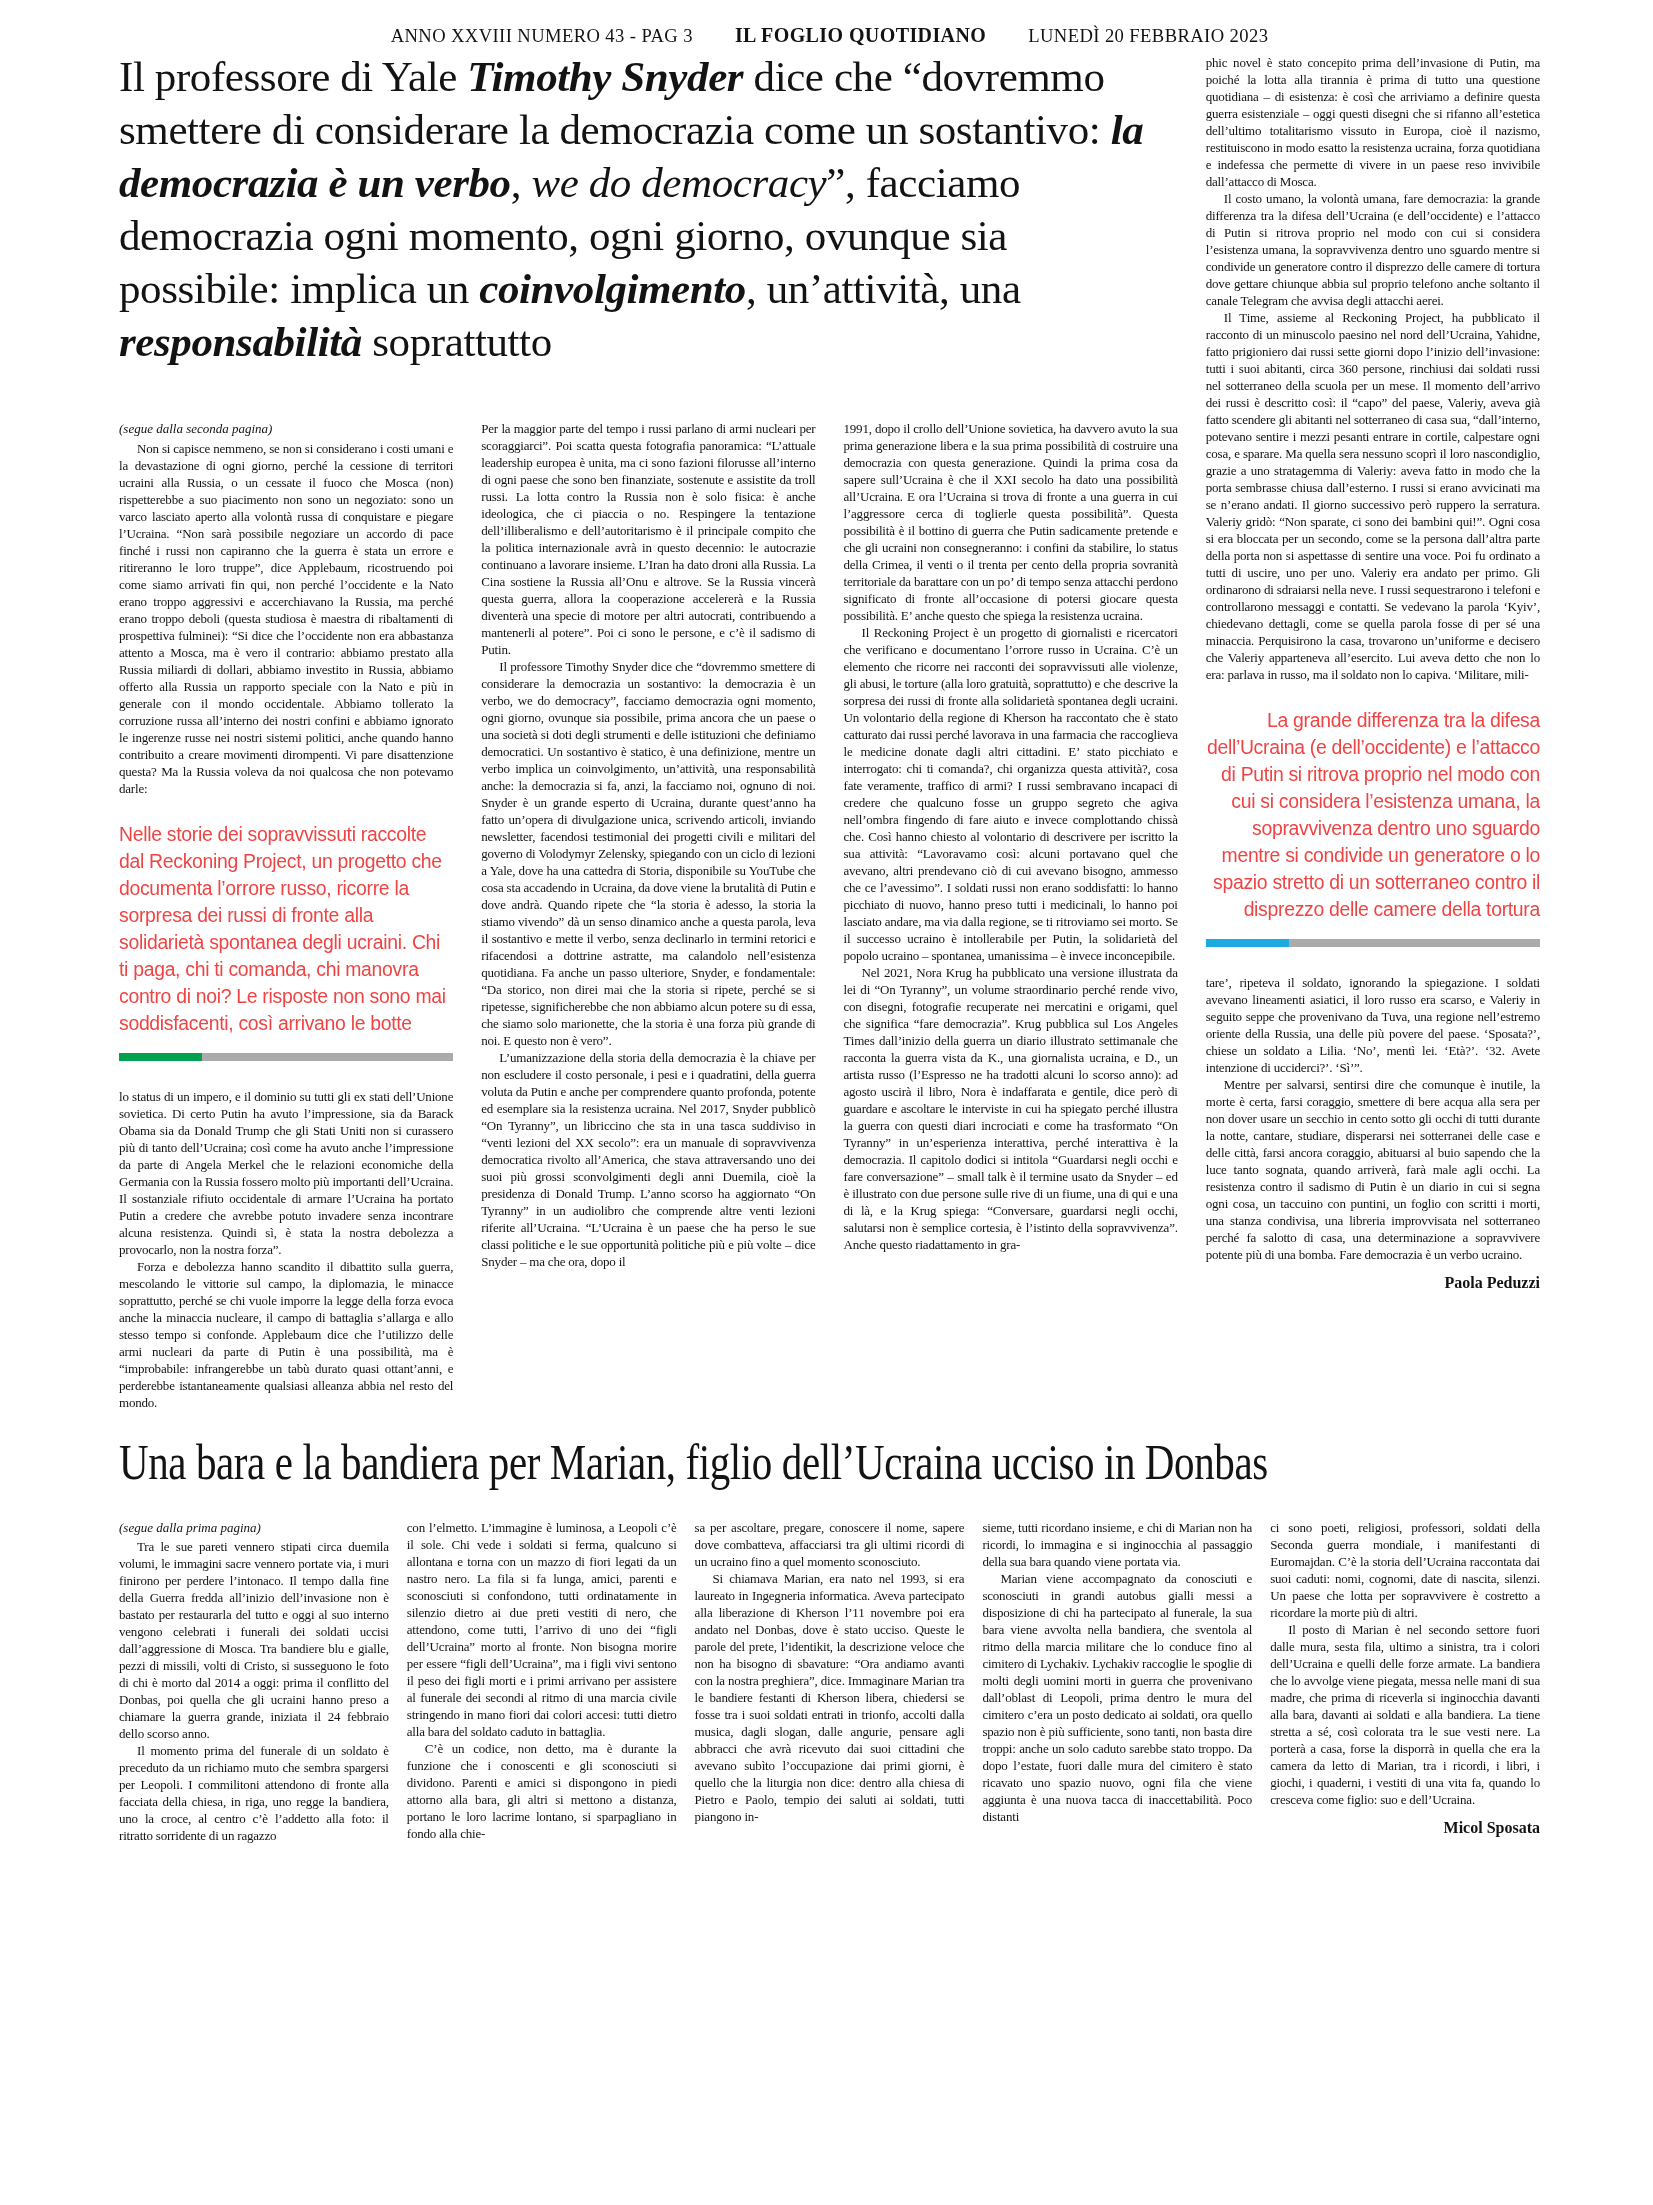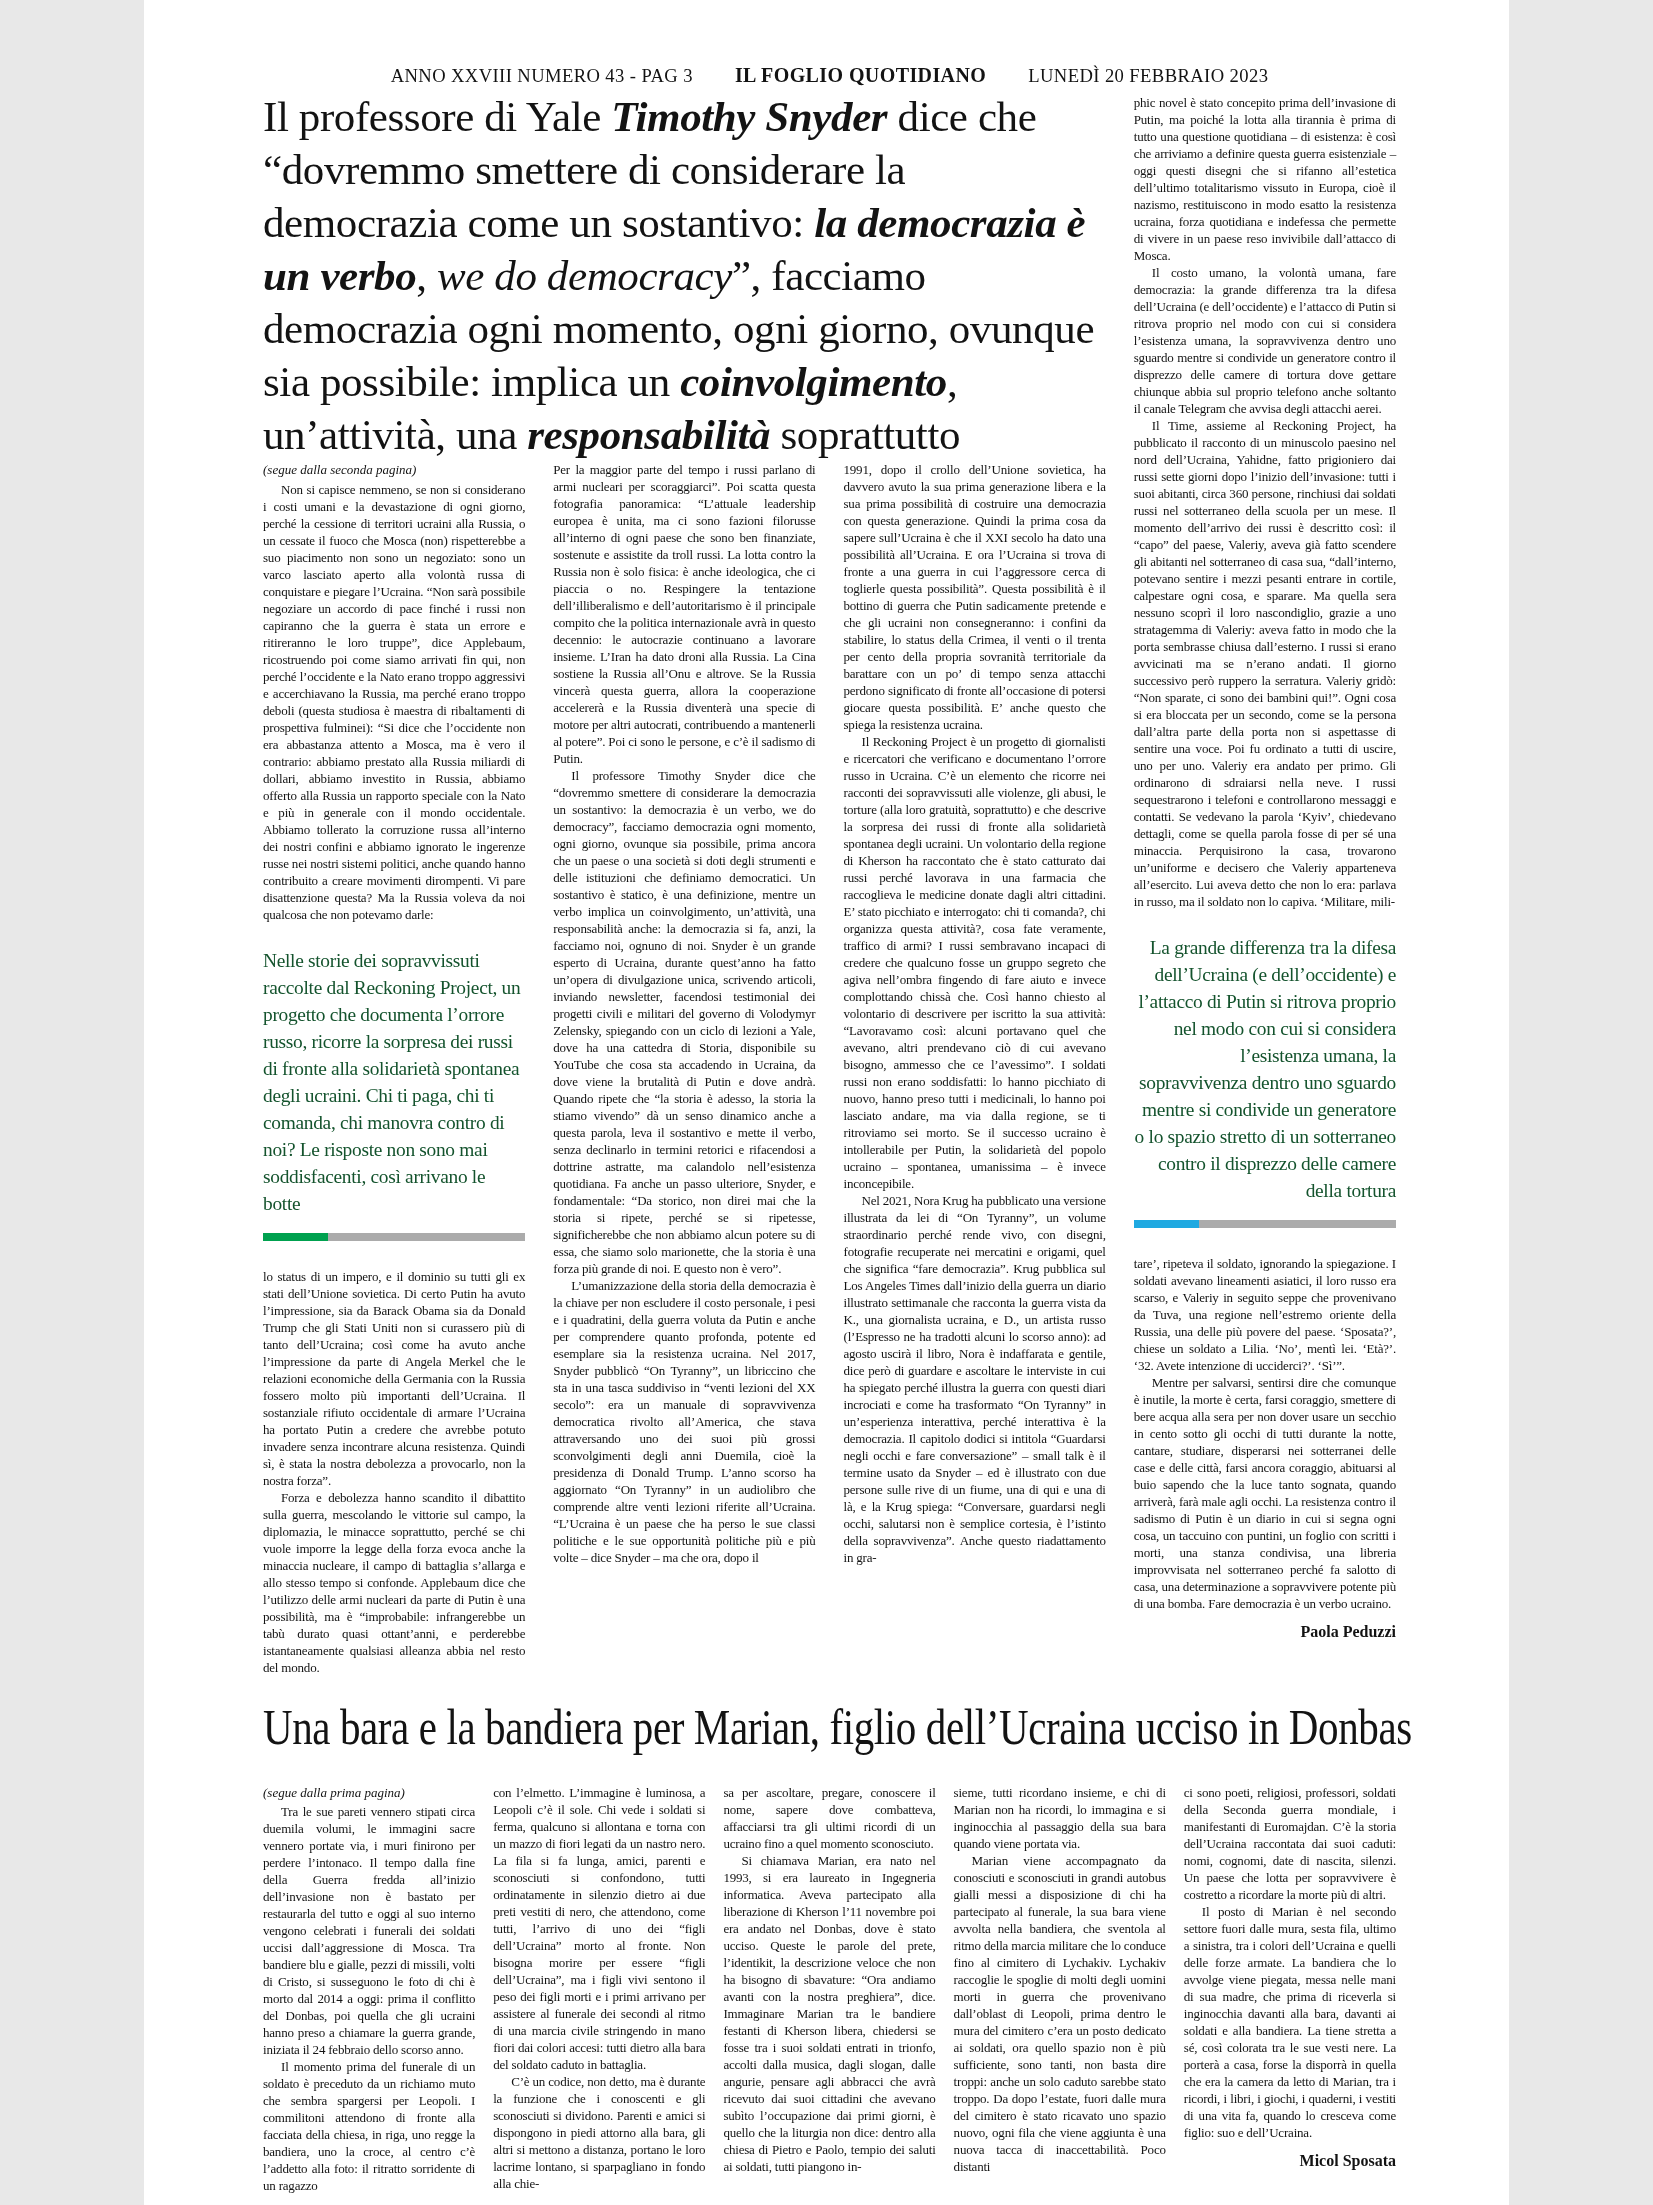--- a/index.html
+++ b/index.html
@@ -1,25 +1,25 @@
 <!DOCTYPE html>
 <html lang="it" style="--green: #00A14F; --blue: #1FA9E1; --gray: #ABABAB;font-size:13px"><head>
 <meta charset="utf-8">
 <style>
   html,body{margin:0;padding:0;background:#e8e8e8;}
   .page{
     position:relative;
-    width:1365px;height:2205px;
+    width:1653px;height:2205px;
     margin:0 auto;
     background:#ffffff;
     color:#131313;
     font-family:"Liberation Serif", serif;
     overflow:hidden;
     box-sizing:border-box;
-    padding:64px 113px 0 119px;
+    padding:24px 113px 0 119px;
   }
   
   .masthead{
     display:flex;justify-content:center;align-items:baseline;gap:42px;
     font-size:18.6px;letter-spacing:0.4px;white-space:nowrap;
   }
   .masthead .mast-title{font-weight:bold;font-size:20px;}
   
   .article1{
     display:grid;
@@ -40,23 +40,23 @@
   .col{font-size:13px;line-height:17px;text-align:justify;letter-spacing:-0.2px;}
   .c1{grid-column:1;grid-row:2;}
   .c2{grid-column:2;grid-row:2;}
   .c3{grid-column:3;grid-row:2;}
   .c4{grid-column:4;grid-row:1/3;padding-top:6.5px;}
   .para{margin:0;}
   .para.indent{text-indent:18px;}
   .segue{margin:0 0 2.4px 0;font-style:italic;font-size:13px;letter-spacing:0;}
   
   .pullquote{
-    font-family:Liberation Serif, serif;
+    font-family:Liberation Sans, sans-serif;
     font-size:19.4px;line-height:27px;letter-spacing:-0.3px;
-    margin:24px 0 27.4px 0;color:#14532d;text-align:left;
+    margin:24px 0 27.4px 0;color:#ef4444;text-align:left;
   }
   .pullquote p{margin:0;}
   .pullquote .bar{height:8px;margin-top:16px;}
   .pullquote.pq-right{text-align:right;}
   .bar-green{background:linear-gradient(90deg,var(--green) 0 25%,var(--gray) 25% 100%);}
   .bar-blue{background:linear-gradient(90deg,var(--blue) 0 25%,var(--gray) 25% 100%);}
   .byline{margin:11.3px 0 0 0;text-align:right;font-weight:bold;font-size:16px;letter-spacing:0;}
   
   .article2{margin-top:22.6px;}
   .headline2-wrap{height:69px;overflow:visible;}

